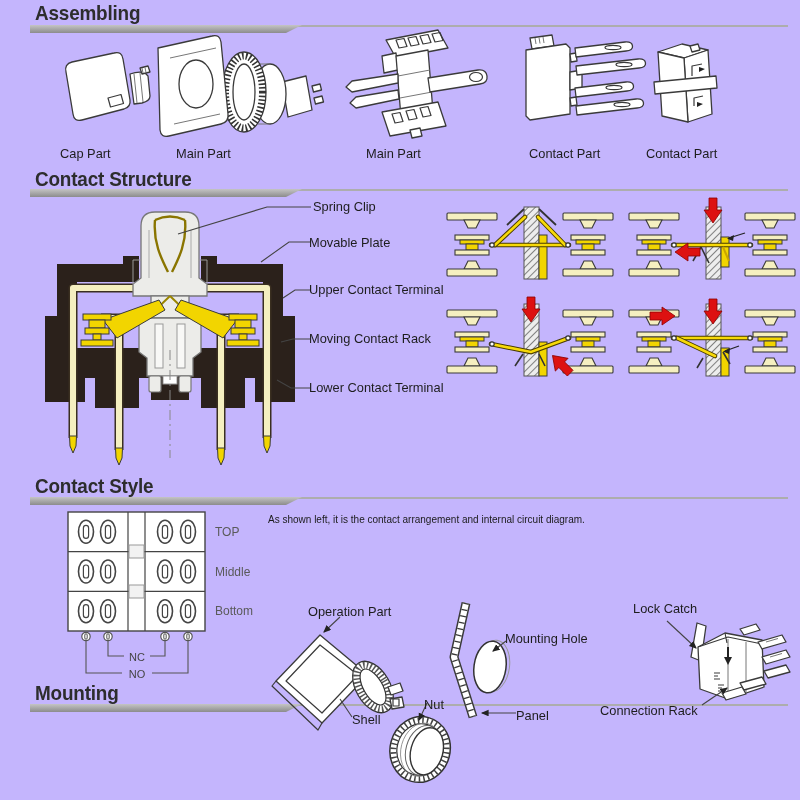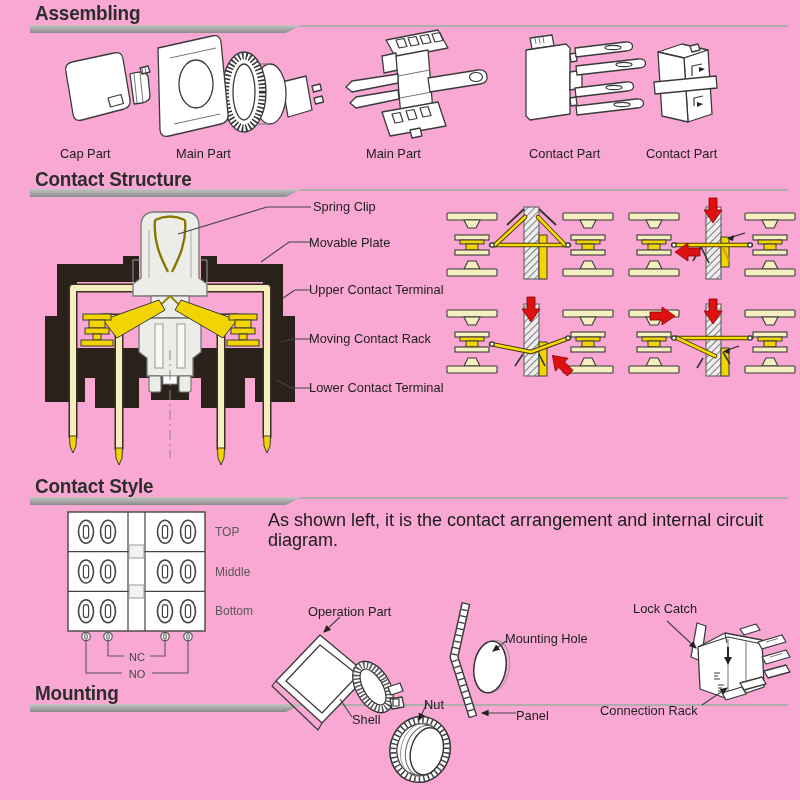--- a/index.html
+++ b/index.html
@@ -1,29 +1,29 @@
 <!DOCTYPE html>
 <html><head>
 <meta charset="utf-8">
 <style>
   html,body{margin:0;padding:0;background:#fff;}
-  .page{position:relative;width:800px;height:800px;background:#f9a8d4;overflow:hidden;
+  .page{position:relative;width:800px;height:800px;background:#c4b5fd;overflow:hidden;
         font-family:"Liberation Sans","DejaVu Sans",sans-serif;color:#222;}
   .sec-title{position:absolute;left:35px;margin:0;font-size:21px;font-weight:700;color:#2d2d2d;
              letter-spacing:-0.2px;transform:scaleX(.9);transform-origin:left;white-space:nowrap;}
   .sec-rule{position:absolute;left:30px;width:762px;height:8px;}
   .rule-thin{position:absolute;left:0;right:4px;top:0;height:2px;background:#adadad;}
   .rule-thick{position:absolute;left:0;top:0;width:272px;height:8px;
               background:linear-gradient(180deg,#c4c4c4,#8c8c8c);
               clip-path:polygon(0 0,100% 0,calc(100% - 16px) 100%,0 100%);}
   .part-label{position:absolute;font-size:13.5px;color:#1d1d1d;white-space:nowrap;
               transform:scaleX(.95);transform-origin:left;}
   .callout{position:absolute;font-size:13.5px;color:#1d1d1d;white-space:nowrap;
            transform:scaleX(.95);transform-origin:left;}
-  .para{position:absolute;font-size:18px;line-height:20px;color:#1b1b1b;}
+  .para{position:absolute;font-size:10px;line-height:20px;color:#1b1b1b;}
   svg{position:absolute;overflow:visible;}
   .s{stroke:#3a3a3a;stroke-width:1.3;fill:#fff;stroke-linejoin:round;}
   .sn{stroke:#3a3a3a;stroke-width:1.2;fill:none;stroke-linejoin:round;}
   .thin{stroke:#777;stroke-width:1;fill:none;}
   .cr{fill:#f5efc0;stroke:#3a3a3a;stroke-width:1.1;}
   .yl{fill:#f2d500;stroke:#3a3a3a;stroke-width:1;}
   .lk1{stroke:#4a3c00;stroke-width:4.6;fill:none;stroke-linecap:round;}
   .lk2{stroke:#f7d908;stroke-width:2.6;fill:none;stroke-linecap:round;}
   .ldr{stroke:#444;stroke-width:1.1;fill:none;}
   .gtxt{fill:#5a5a5a;font-size:12px;}

